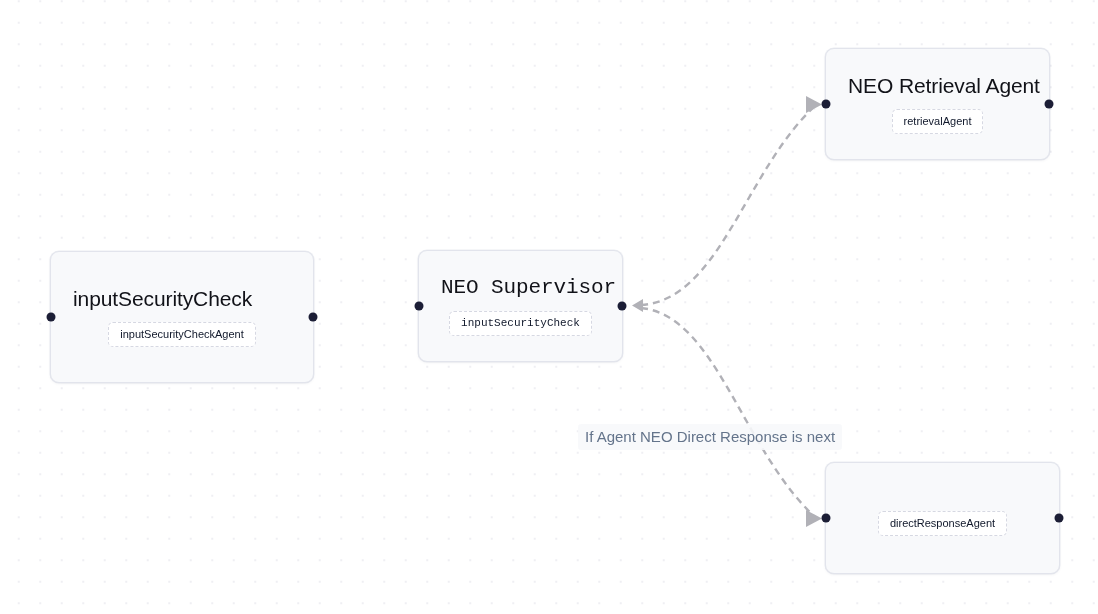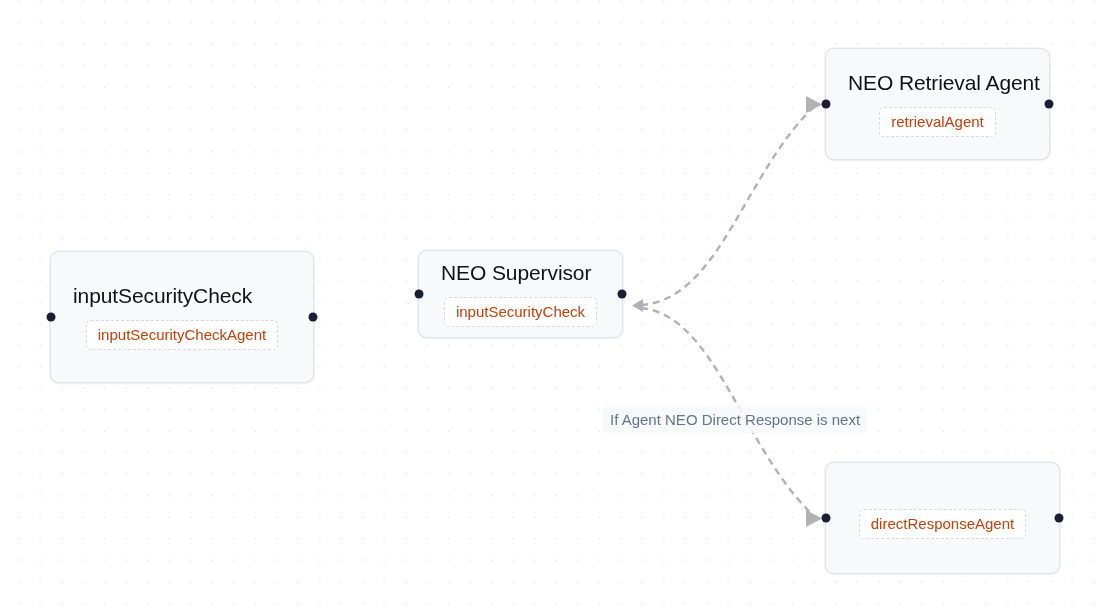--- a/index.html
+++ b/index.html
@@ -61,22 +61,22 @@
     white-space: nowrap;
     letter-spacing: -0.1px;
   }
   .node-sub {
     margin-top: 11px;
     align-self: flex-start;
     background: #ffffff;
     border: 1px dashed #d6d8e2;
     border-radius: 5px;
     padding: 5px 11px;
-    font-size: 15px;
-    color: #c2410c;
+    font-size: 11px;
+    color: #0f172a;
     white-space: nowrap;
     line-height: 1.2;
   }
   .node-sub.center { align-self: center; }
 
   
   .port {
     position: absolute;
     width: 9px;
     height: 9px;
@@ -117,36 +117,36 @@
     <polygon class="arrow-head" points="643,299 632,305.5 643,312"></polygon>
   </svg>
 
   <div class="node" style="left:50px; top:251px; width:264px; height:132px;">
     <div class="node-title">inputSecurityCheck</div>
     <div class="node-sub center">inputSecurityCheckAgent</div>
     <span class="port left"></span>
     <span class="port right"></span>
   </div>
 
-  <div class="node" style="left:418px; top:250px; width:205px; height:88px;">
+  <div class="node" style="left:418px; top:250px; width:205px; height:112px;font-family:Liberation Mono, monospace;">
     <div class="node-title">NEO Supervisor</div>
     <div class="node-sub center">inputSecurityCheck</div>
     <span class="port left"></span>
     <span class="port right"></span>
   </div>
 
   <div class="node" style="left:825px; top:48px; width:225px; height:112px;">
     <div class="node-title">NEO Retrieval Agent</div>
     <div class="node-sub center">retrievalAgent</div>
     <span class="port left"></span>
     <span class="port right"></span>
   </div>
 
   <div class="node" style="left:825px; top:462px; width:235px; height:112px;">
     <div class="node-sub center">directResponseAgent</div>
     <span class="port left"></span>
     <span class="port right"></span>
   </div>
 
 
-  <div class="edge-label" style="left:578px; top:407px;margin-left:25px;">If Agent NEO Direct Response is next</div>
+  <div class="edge-label" style="left:578px; top:424px;">If Agent NEO Direct Response is next</div>
 
 </div>
 
 </body></html>

